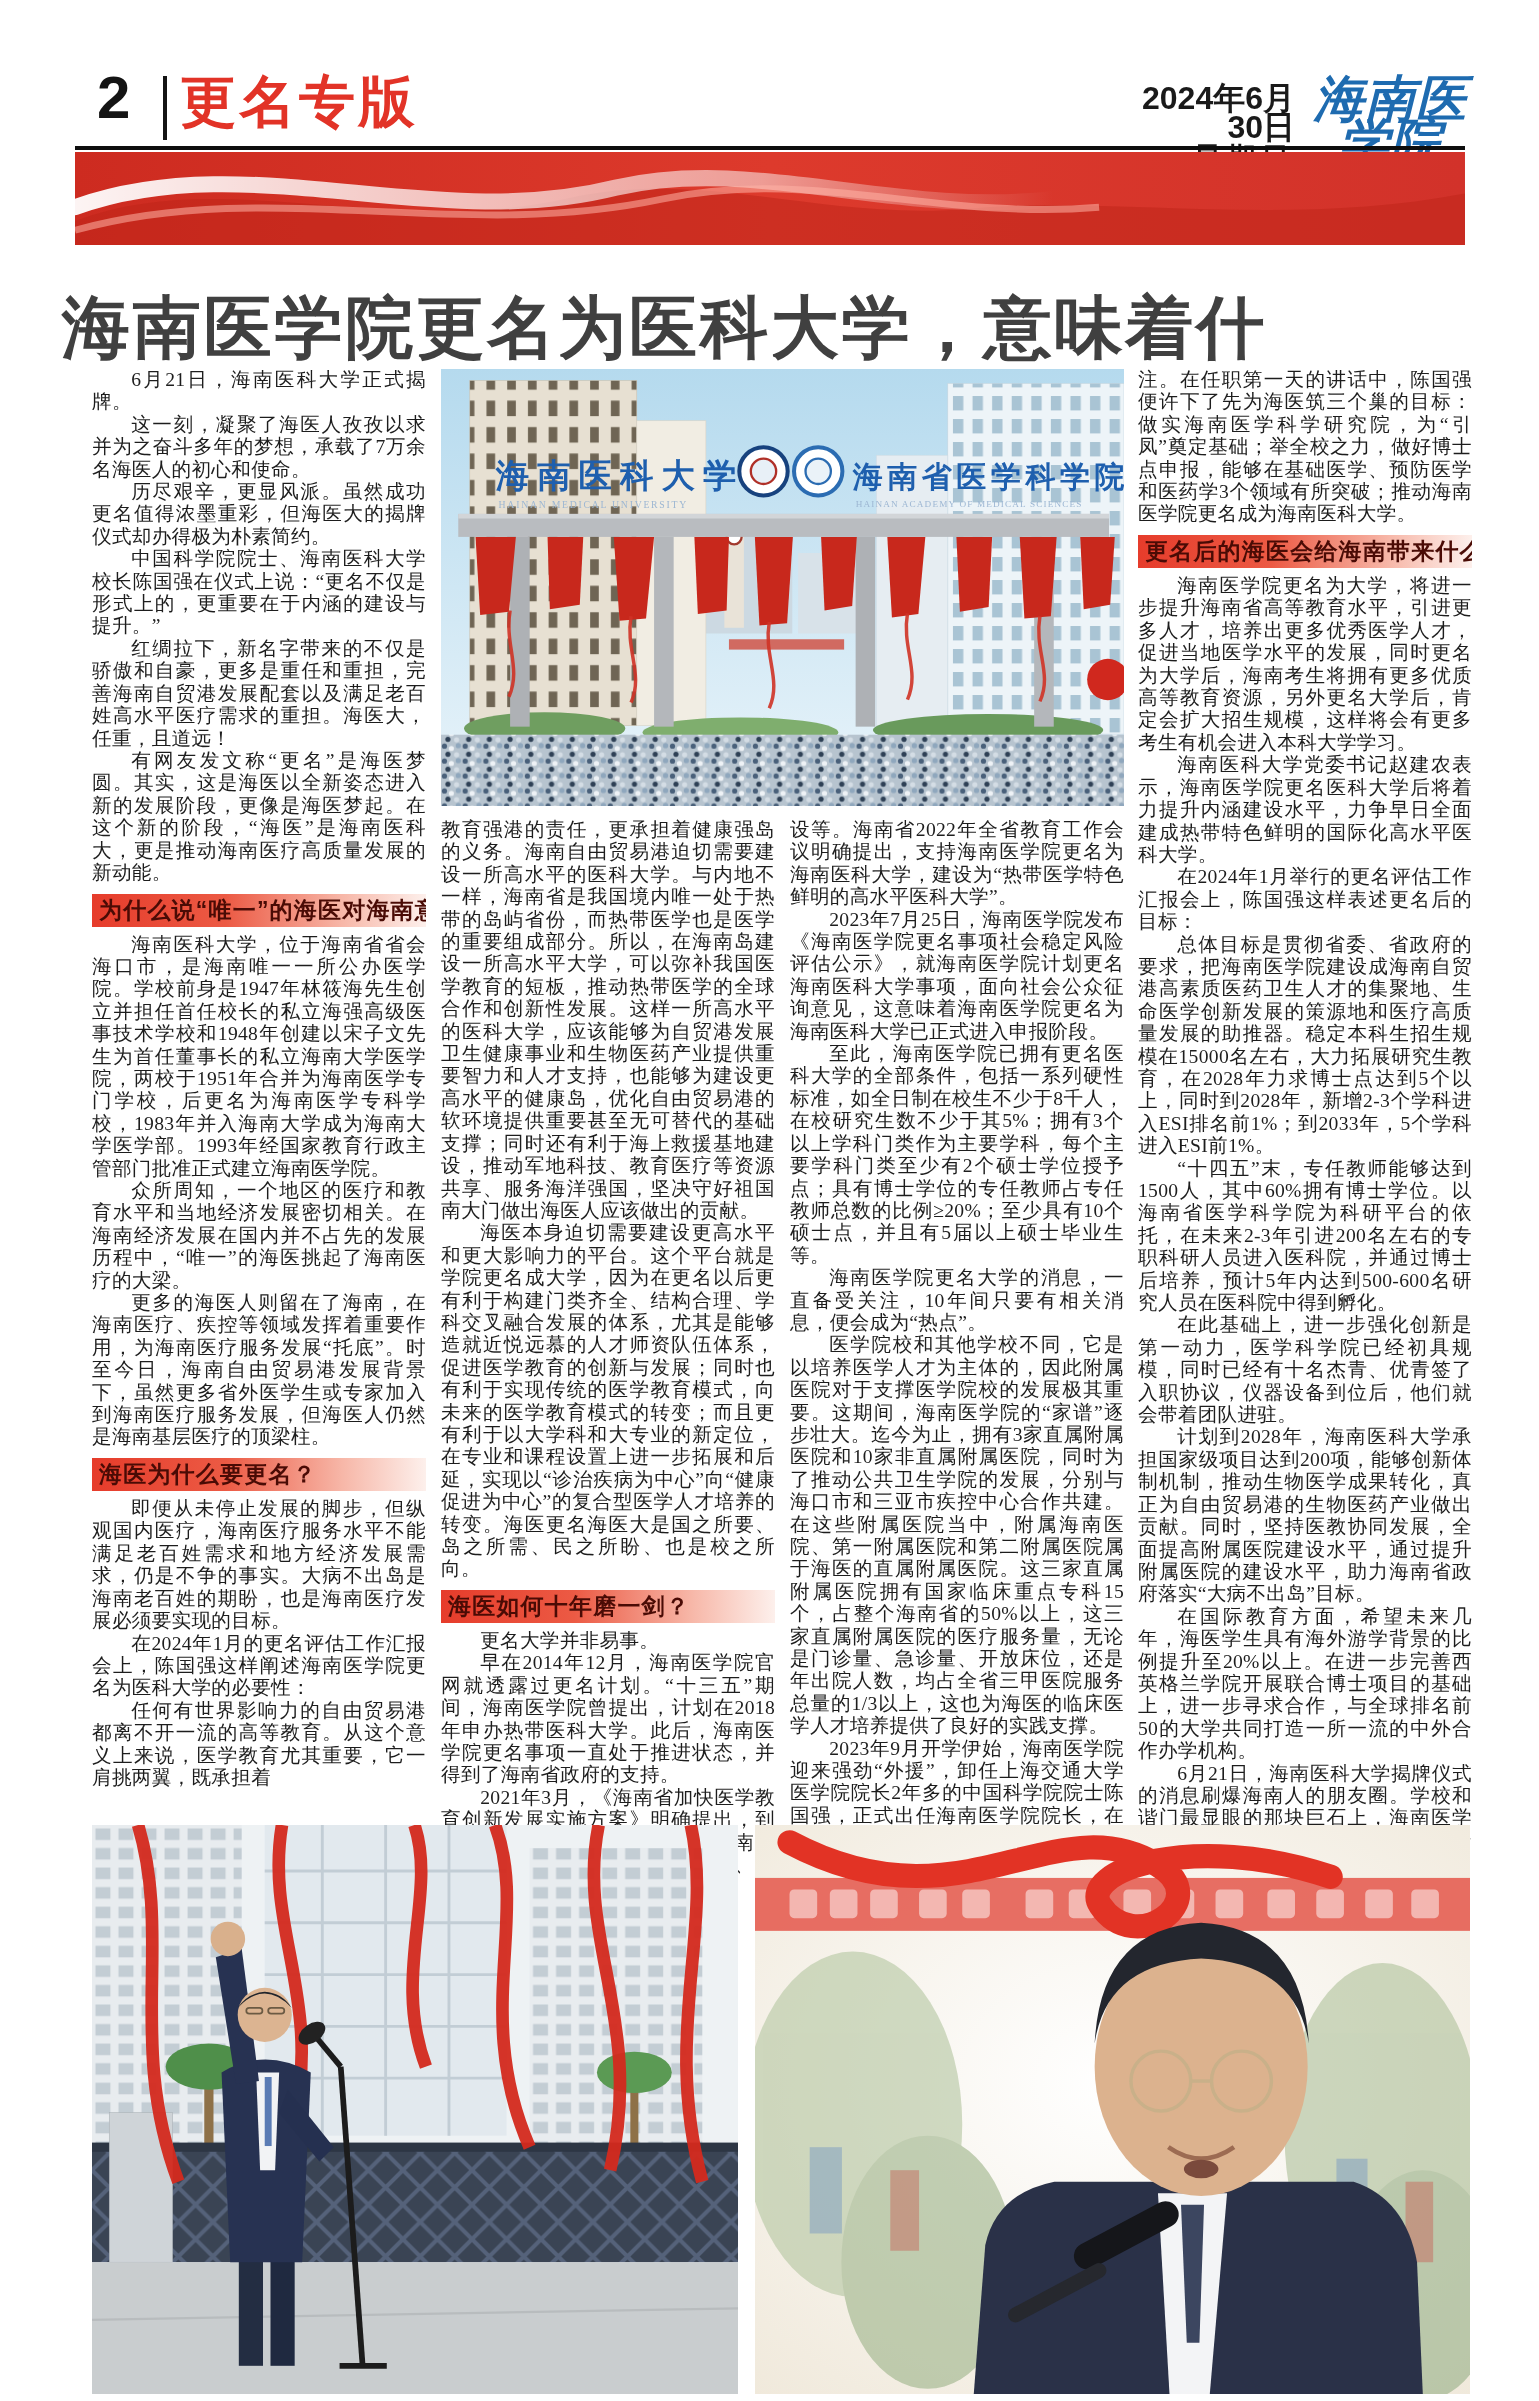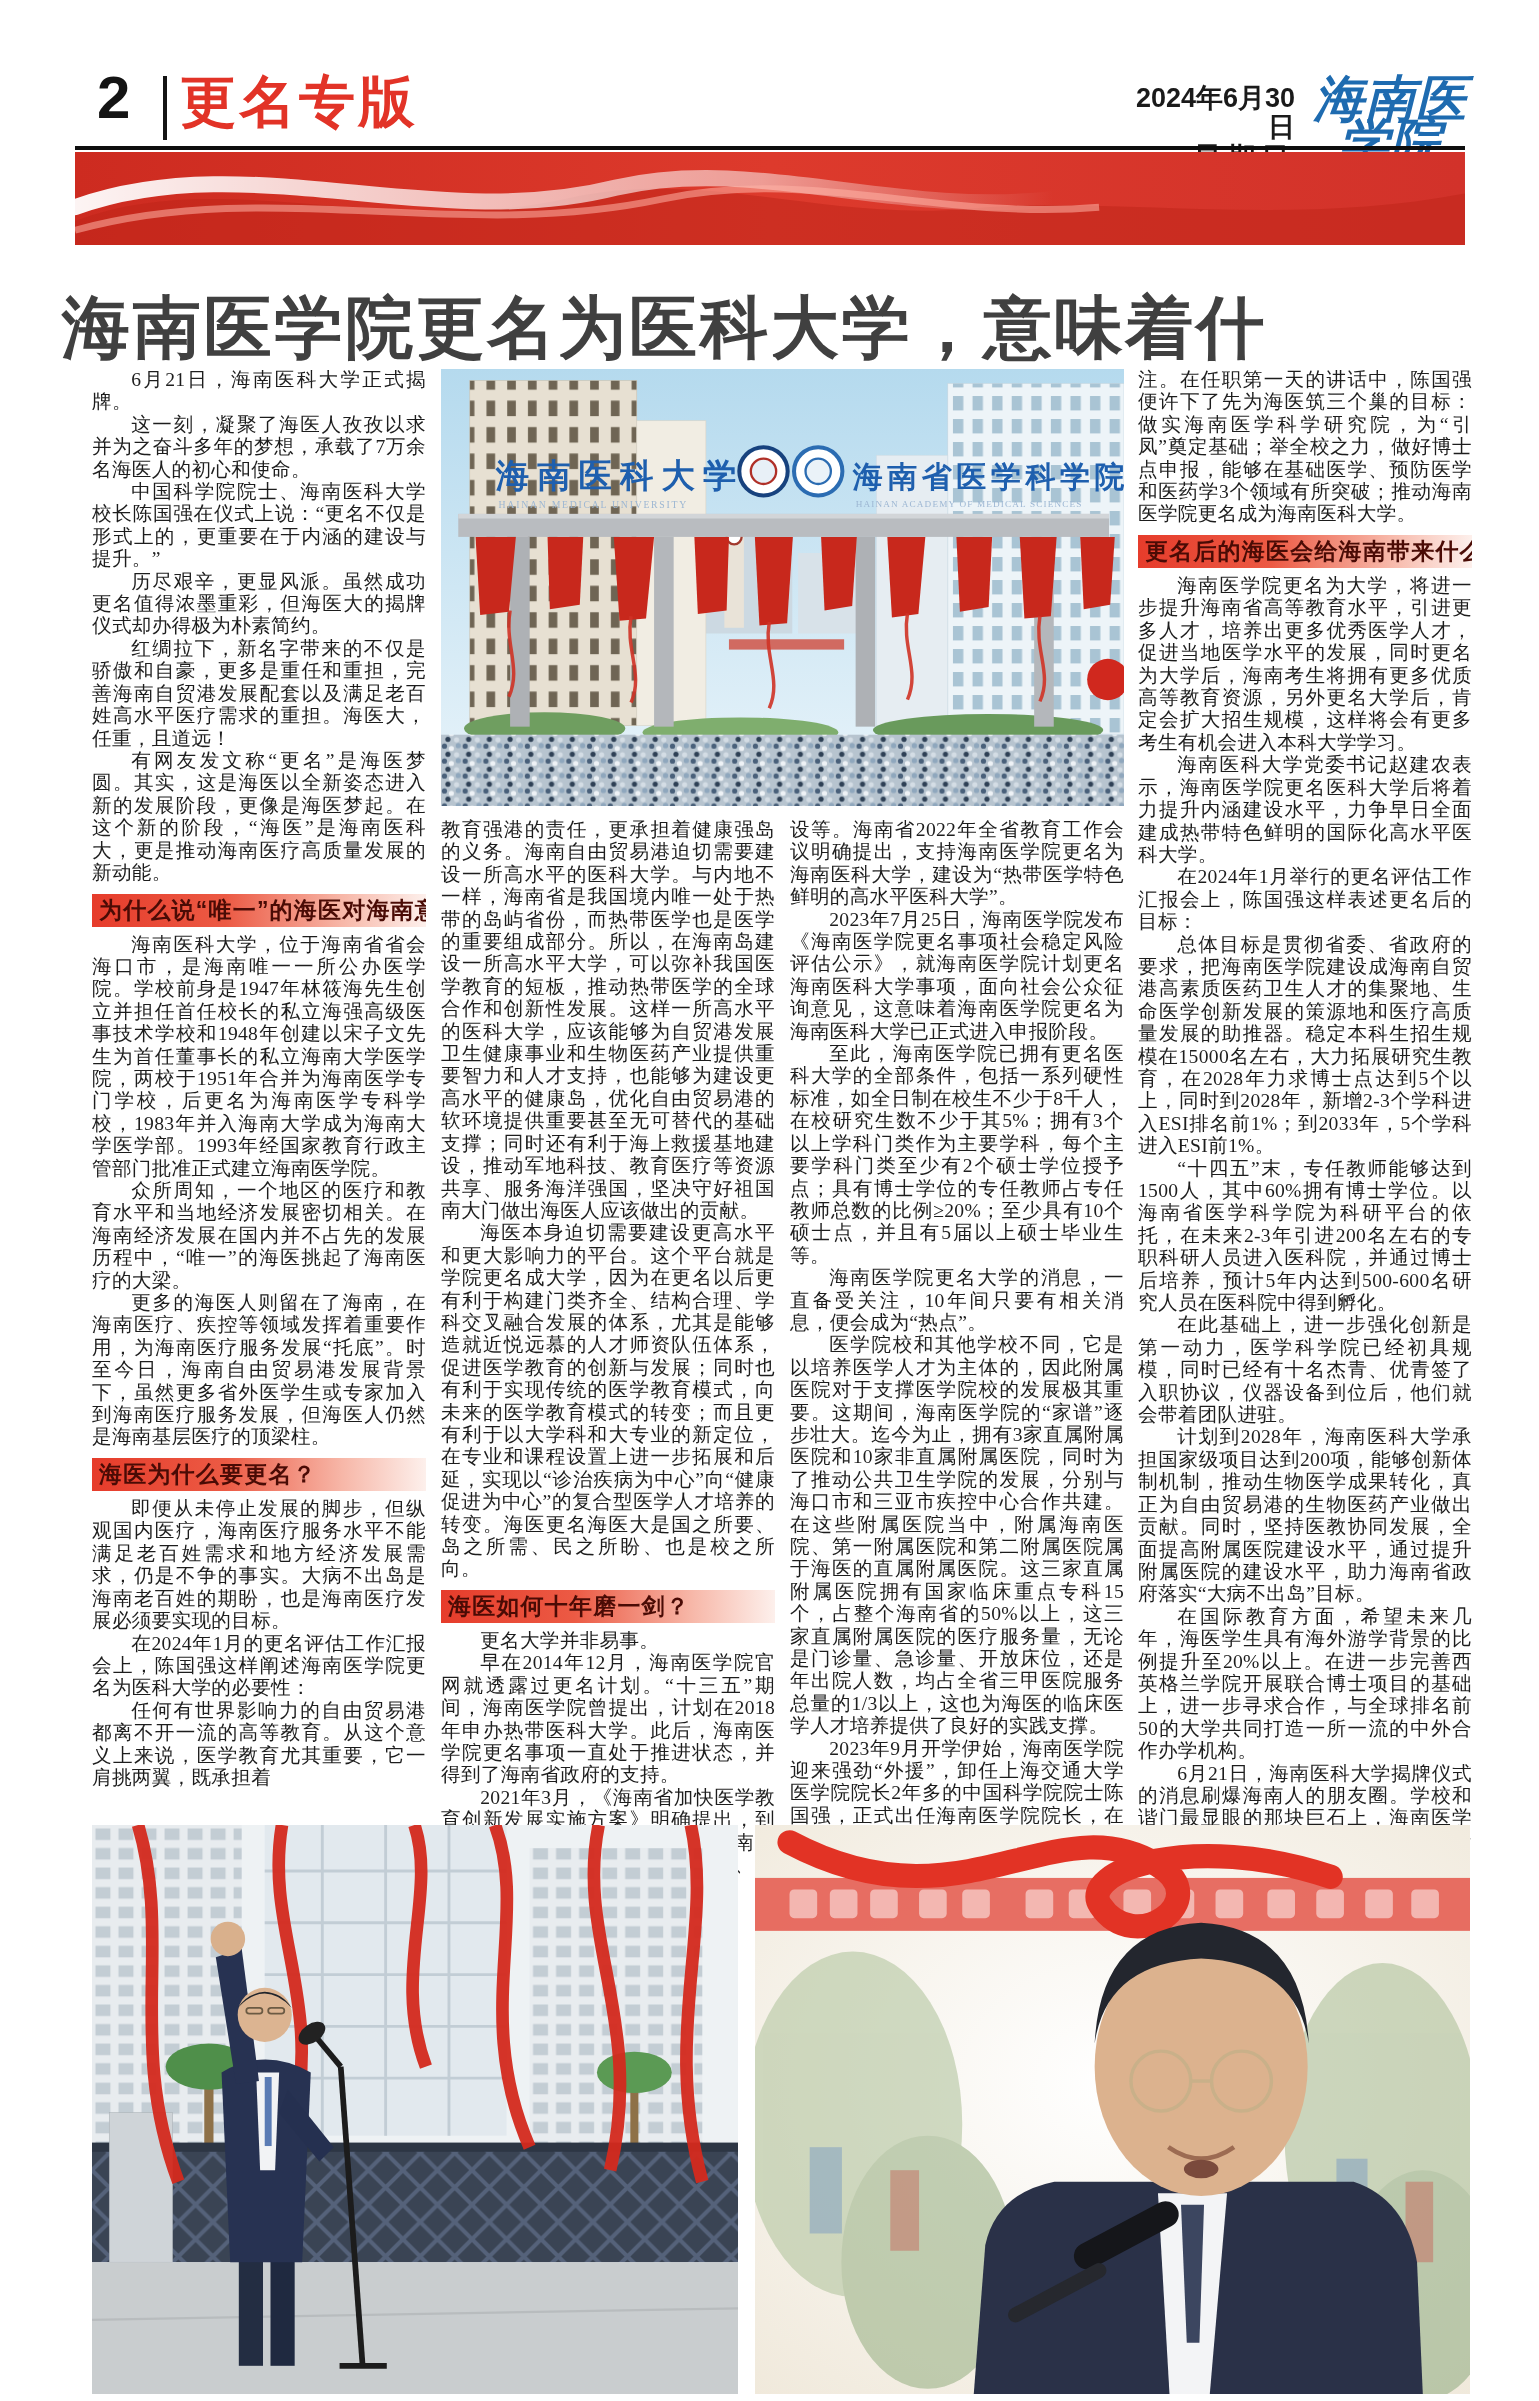--- a/index.html
+++ b/index.html
@@ -8,21 +8,21 @@
   .abs{position:absolute;}
 
   
   .page-num{left:97px;top:68px;font-family:"Liberation Sans",sans-serif;font-weight:900;
             font-size:60px;color:#141414;line-height:1;}
   .hdr-divider{left:163px;top:76px;width:4px;height:64px;background:#141414;}
   .section-name{left:180px;top:74px;font-family:"Liberation Sans",sans-serif;font-weight:900;
             font-size:56px;color:#e23327;line-height:1;letter-spacing:3.5px;}
   .date-block{left:1122px;top:84px;width:173px;text-align:right;font-family:"Liberation Sans",sans-serif;
             font-weight:bold;color:#1a1a1a;}
-  .date-line1{font-size:27px;line-height:29px;}
+  .date-line1{font-size:32px;line-height:29px;}
   .date-line2{font-size:28px;line-height:32px;letter-spacing:5.8px;text-align:right;}
   .masthead{left:1304px;top:78px;width:173px;text-align:center;color:#1e6bb0;}
   .masthead-cn{font-size:50px;font-weight:bold;font-style:italic;line-height:43px;letter-spacing:1.2px;}
   .masthead-en{font-size:11px;font-weight:bold;letter-spacing:0.6px;line-height:15px;}
   .top-rule{left:75px;top:146px;width:1390px;height:4px;background:#0e0e0e;}
   .red-band{left:75px;top:152px;width:1390px;height:93px;}
 
   
   .headline{left:0;top:283px;width:1329px;text-align:center;font-family:"Liberation Sans",sans-serif;
             font-weight:900;font-size:68px;color:#404040;letter-spacing:2.9px;}
@@ -174,22 +174,22 @@
 
       <rect x="0" y="636" width="1186" height="124" fill="url(#crowd)"></rect>
 
       <circle cx="1158" cy="540" r="36" fill="#d0281e"></circle>
     </svg>
   </div>
 
   <div class="col" id="col1">
       <p class="para">6月21日，海南医科大学正式揭牌。</p>
       <p class="para">这一刻，凝聚了海医人孜孜以求并为之奋斗多年的梦想，承载了7万余名海医人的初心和使命。</p>
+      <p class="para">历尽艰辛，更显风派。虽然成功更名值得浓墨重彩，但海医大的揭牌仪式却办得极为朴素简约。</p>
       <p class="para">中国科学院院士、海南医科大学校长陈国强在仪式上说：“更名不仅是形式上的，更重要在于内涵的建设与提升。”</p>
-      <p class="para">历尽艰辛，更显风派。虽然成功更名值得浓墨重彩，但海医大的揭牌仪式却办得极为朴素简约。</p>
       <p class="para">红绸拉下，新名字带来的不仅是骄傲和自豪，更多是重任和重担，完善海南自贸港发展配套以及满足老百姓高水平医疗需求的重担。海医大，任重，且道远！</p>
       <p class="para">有网友发文称“更名”是海医梦圆。其实，这是海医以全新姿态进入新的发展阶段，更像是海医梦起。在这个新的阶段，“海医”是海南医科大，更是推动海南医疗高质量发展的新动能。</p>
       <div class="subhead">为什么说“唯一”的海医对海南意义非凡？</div>
       <p class="para">海南医科大学，位于海南省省会海口市，是海南唯一一所公办医学院。学校前身是1947年林筱海先生创立并担任首任校长的私立海强高级医事技术学校和1948年创建以宋子文先生为首任董事长的私立海南大学医学院，两校于1951年合并为海南医学专门学校，后更名为海南医学专科学校，1983年并入海南大学成为海南大学医学部。1993年经国家教育行政主管部门批准正式建立海南医学院。</p>
       <p class="para">众所周知，一个地区的医疗和教育水平和当地经济发展密切相关。在海南经济发展在国内并不占先的发展历程中，“唯一”的海医挑起了海南医疗的大梁。</p>
       <p class="para">更多的海医人则留在了海南，在海南医疗、疾控等领域发挥着重要作用，为海南医疗服务发展“托底”。时至今日，海南自由贸易港发展背景下，虽然更多省外医学生或专家加入到海南医疗服务发展，但海医人仍然是海南基层医疗的顶梁柱。</p>
       <div class="subhead">海医为什么要更名？</div>
       <p class="para">即便从未停止发展的脚步，但纵观国内医疗，海南医疗服务水平不能满足老百姓需求和地方经济发展需求，仍是不争的事实。大病不出岛是海南老百姓的期盼，也是海南医疗发展必须要实现的目标。</p>
       <p class="para">在2024年1月的更名评估工作汇报会上，陈国强这样阐述海南医学院更名为医科大学的必要性：</p>
       <p class="para">任何有世界影响力的自由贸易港都离不开一流的高等教育。从这个意义上来说，医学教育尤其重要，它一肩挑两翼，既承担着</p>

